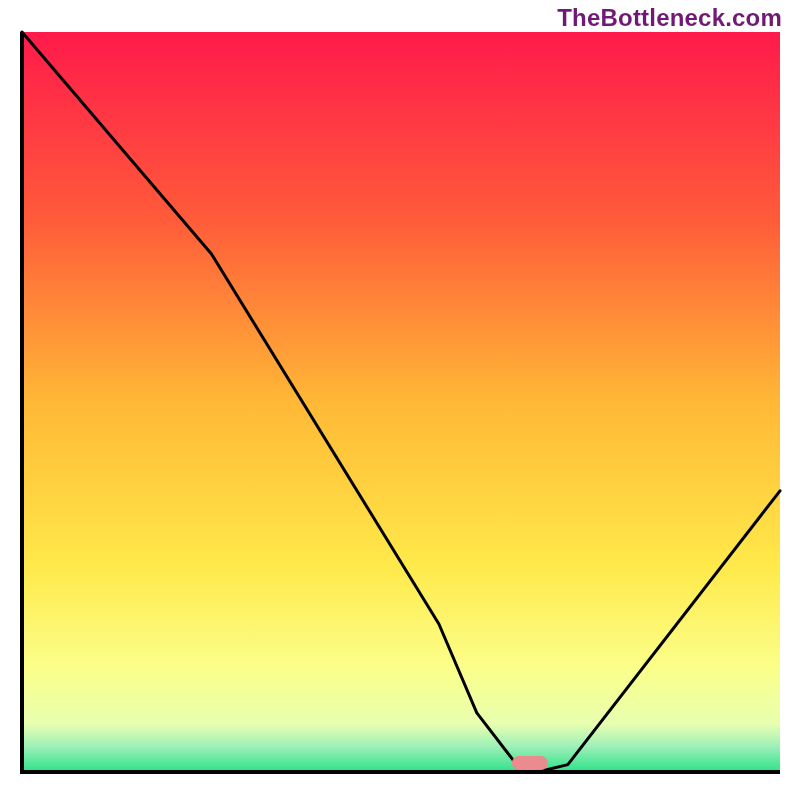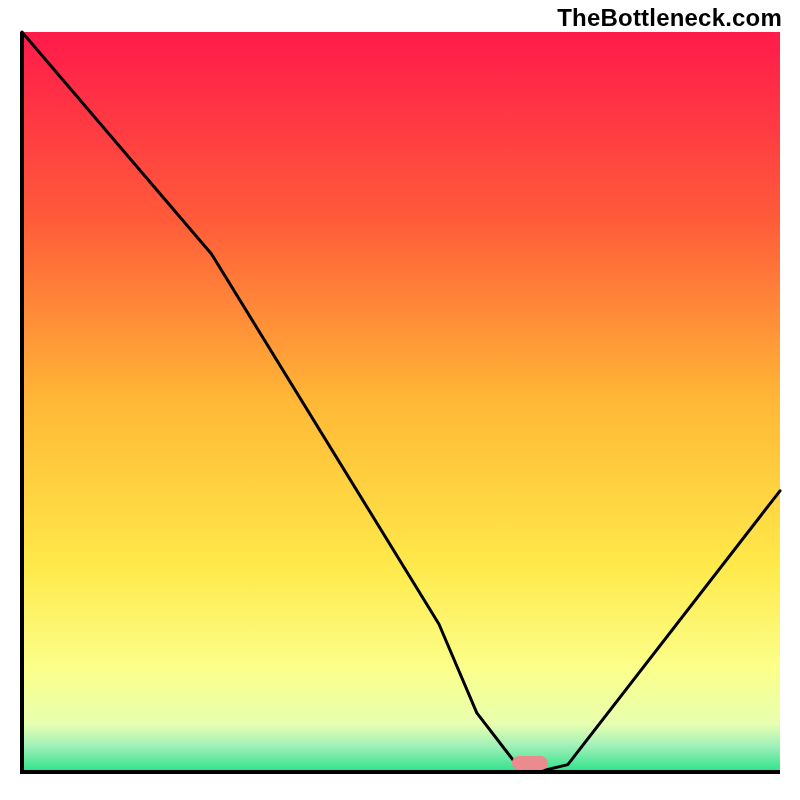--- a/index.html
+++ b/index.html
@@ -14,21 +14,21 @@
     position: relative;
     width: 800px;
     height: 800px;
   }
   .watermark {
     position: absolute;
     top: 4px;
     right: 18px;
     font-size: 24px;
     font-weight: bold;
-    color: #000000;
+    color: #701a75;
     letter-spacing: 0.2px;
   }
   svg {
     display: block;
   }
 </style>
 </head>
 <body>
 
 <div class="container">

